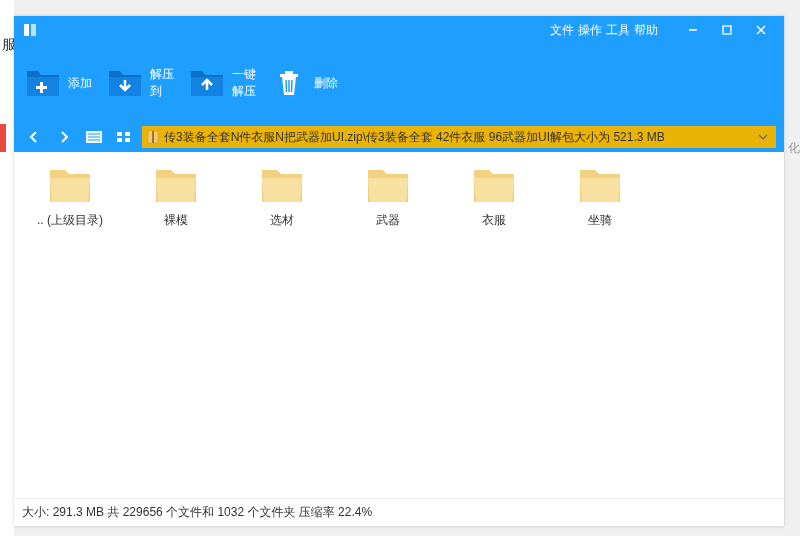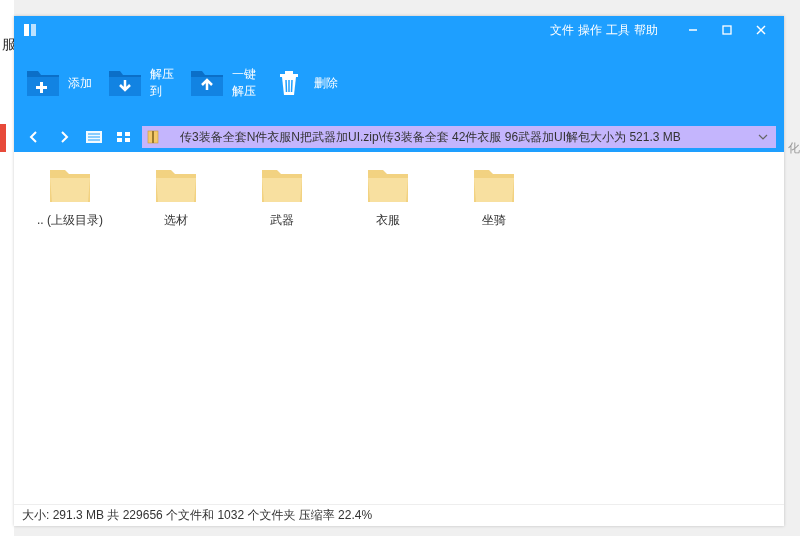--- a/index.html
+++ b/index.html
@@ -79,27 +79,27 @@
   }
   .nav-btn {
     width: 24px; height: 22px;
     display: flex; align-items: center; justify-content: center;
     cursor: pointer;
     color: #fff;
   }
   .pathbox {
     flex: 1;
     height: 22px;
-    background: #c4b5fd;
+    background: #eab308;
     display: flex;
     align-items: center;
     padding: 0 4px;
     font-size: 12px;
     color: #333;
-    gap: 20px;
+    gap: 4px;
   }
   .pathbox .file-icon {
     width: 14px; height: 14px;
     display: flex; align-items: center; justify-content: center;
   }
   .pathbox .dropdown {
     width: 18px;
     display: flex; justify-content: center;
     cursor: pointer;
     color: #666;
@@ -128,21 +128,21 @@
     width: 46px; height: 40px;
     position: relative;
   }
   .item .label {
     text-align: center;
     white-space: nowrap;
     max-width: 90px;
     overflow: hidden;
   }
   .statusbar {
-    height: 22px;
+    height: 28px;
     background: #fff;
     border-top: 1px solid #eee;
     display: flex;
     align-items: center;
     padding: 0 8px;
     font-size: 12px;
     color: #333;
   }
   
   .bg-left {
@@ -296,20 +296,27 @@
             <path d="M3 8 L3 4 L18 4 L22 8 L43 8 L43 36 L3 36 Z" fill="#f2d281"></path>
             <path d="M3 12 L43 12 L41 36 L5 36 Z" fill="#f8e0a0"></path>
           </svg></div>
         <div class="label">.. (上级目录)</div>
       </div>
       <div class="item">
         <div class="folder-icon"><svg width="46" height="40" viewBox="0 0 46 40">
             <path d="M3 8 L3 4 L18 4 L22 8 L43 8 L43 36 L3 36 Z" fill="#f2d281"></path>
             <path d="M3 12 L43 12 L41 36 L5 36 Z" fill="#f8e0a0"></path>
           </svg></div>
+        <div class="label">裸模</div>
+      </div>
+      <div class="item">
+        <div class="folder-icon"><svg width="46" height="40" viewBox="0 0 46 40">
+            <path d="M3 8 L3 4 L18 4 L22 8 L43 8 L43 36 L3 36 Z" fill="#f2d281"></path>
+            <path d="M3 12 L43 12 L41 36 L5 36 Z" fill="#f8e0a0"></path>
+          </svg></div>
         <div class="label">选材</div>
       </div>
       <div class="item">
         <div class="folder-icon"><svg width="46" height="40" viewBox="0 0 46 40">
             <path d="M3 8 L3 4 L18 4 L22 8 L43 8 L43 36 L3 36 Z" fill="#f2d281"></path>
             <path d="M3 12 L43 12 L41 36 L5 36 Z" fill="#f8e0a0"></path>
           </svg></div>
         <div class="label">武器</div>
       </div>
       <div class="item">

